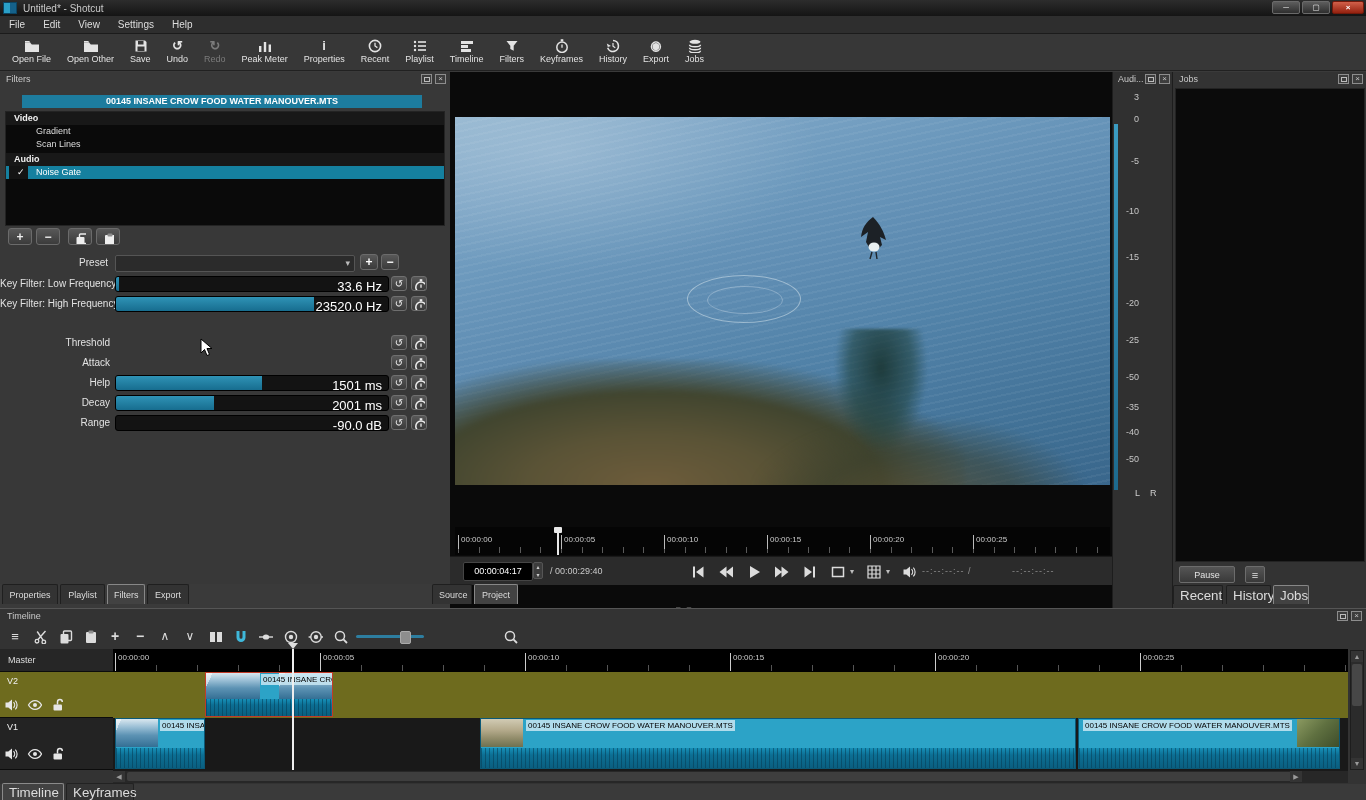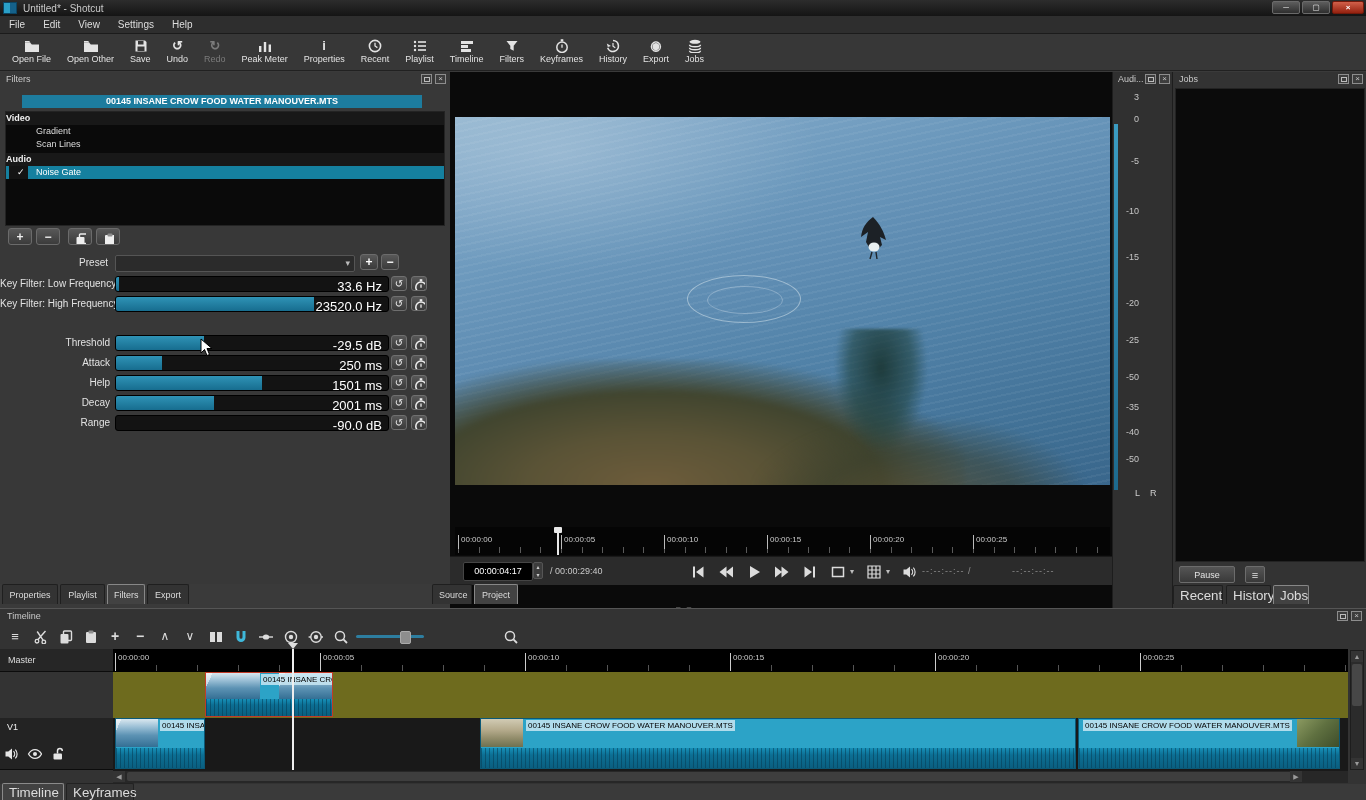--- a/index.html
+++ b/index.html
@@ -30,21 +30,21 @@
   .panelhead{font-size:9px;color:#c9c9c9}
   .dockbtns{position:absolute;display:flex;gap:3px}
   .db{width:11px;height:10px;border:1px solid #8d8d8d;background:#3d3d3d;position:relative;font-size:8px;line-height:8px;text-align:center;color:#c4c4c4;padding:0}
   .db .ib{position:absolute;left:2px;top:2px;width:4px;height:3px;border:1px solid #bcbcbc}
   
   .fpanel{left:0;top:72px;width:450px;height:512px;background:#383838;border-right:1px solid #242424}
   .cliptitle{position:absolute;left:22px;top:23px;width:400px;height:13px;background:#1d7c9e;color:#fff;
              font-weight:bold;font-size:9px;text-align:center;line-height:13px;white-space:nowrap;overflow:hidden}
   .flist{position:absolute;left:5px;top:39px;width:438px;height:113px;background:#0a0a0a;border:1px solid #232323}
   .fgroup{position:absolute;left:0;width:100%;height:13px;background:#181818;color:#efefef;font-weight:bold;
-          line-height:13px;box-sizing:border-box}
+          padding-left:8px;line-height:13px;box-sizing:border-box}
   .fitem{position:absolute;left:0;width:100%;height:13px;color:#ddd;padding-left:30px;line-height:13px;box-sizing:border-box}
   .fitem.sel{background:linear-gradient(90deg,#15809f 0 3px,#141414 3px 22px,#15809f 22px);color:#fff}
   .chk{position:absolute;left:11px;top:0;color:#fff;font-size:9px}
   .fab{position:absolute;top:156px;width:24px;height:17px;background:linear-gradient(#585858,#3b3b3b);
        border:1px solid #6b6b6b;border-radius:3px;color:#eee;font-weight:bold;font-size:12px;line-height:14px;text-align:center;padding:0}
   .plab{position:absolute;color:#e2e2e2;font-size:10px;text-align:right;white-space:nowrap}
   .preselect{position:absolute;left:115px;top:183px;width:238px;height:15px;background:#2b2b2b;border:1px solid #555;border-radius:2px}
   .preselect .car{position:absolute;right:4px;top:2px;color:#bbb}
   .pm{position:absolute;top:182px;width:18px;height:16px;background:linear-gradient(#585858,#3b3b3b);border:1px solid #6b6b6b;
       border-radius:3px;color:#fff;font-weight:bold;font-size:12px;line-height:13px;text-align:center;padding:0}
@@ -440,37 +440,29 @@
       </div>
     <button class="sbtn" style="left:391px">↺</button>
     <button class="sbtn" style="left:411px">
         <svg class="ic12" style="margin:1px auto 0">
           <use href="#g-watch"></use>
         </svg>
       </button>
   </div>
   <div class="prow" style="top:263px">
     <span class="plabel">Threshold</span>
-    <div class="slider">
-        <div class="fill" style="width:88px"></div>
-        <span class="pval">-29,5 dB</span>
-      </div>
     <button class="sbtn" style="left:391px">↺</button>
     <button class="sbtn" style="left:411px">
         <svg class="ic12" style="margin:1px auto 0">
           <use href="#g-watch"></use>
         </svg>
       </button>
   </div>
   <div class="prow" style="top:283px">
     <span class="plabel">Attack</span>
-    <div class="slider">
-        <div class="fill" style="width:46px"></div>
-        <span class="pval">250 ms</span>
-      </div>
     <button class="sbtn" style="left:391px">↺</button>
     <button class="sbtn" style="left:411px">
         <svg class="ic12" style="margin:1px auto 0">
           <use href="#g-watch"></use>
         </svg>
       </button>
   </div>
   <div class="prow" style="top:303px">
     <span class="plabel">Help</span>
     <div class="slider">
@@ -711,20 +703,34 @@
     <div class="mastercell">Master</div>
     <div class="tlruler">
       <div class="tlticks"></div>
       <span class="tmark" style="left:2px">00:00:00</span>
       <span class="tmark" style="left:207px">00:00:05</span>
       <span class="tmark" style="left:412px">00:00:10</span>
       <span class="tmark" style="left:617px">00:00:15</span>
       <span class="tmark" style="left:822px">00:00:20</span>
       <span class="tmark" style="left:1027px">00:00:25</span>
     </div>
+    <div class="v2head">
+      <span class="tname">V2</span>
+      <span class="hicons">
+        <svg class="ic">
+            <use href="#g-speaker"></use>
+          </svg>
+        <svg class="ic">
+            <use href="#g-eye"></use>
+          </svg>
+        <svg class="ic">
+            <use href="#g-lock"></use>
+          </svg>
+      </span>
+    </div>
     <div class="v1head">
       <span class="tname">V1</span>
       <span class="hicons" style="top:28px">
         <svg class="ic">
             <use href="#g-speaker"></use>
           </svg>
         <svg class="ic">
             <use href="#g-eye"></use>
           </svg>
         <svg class="ic">

